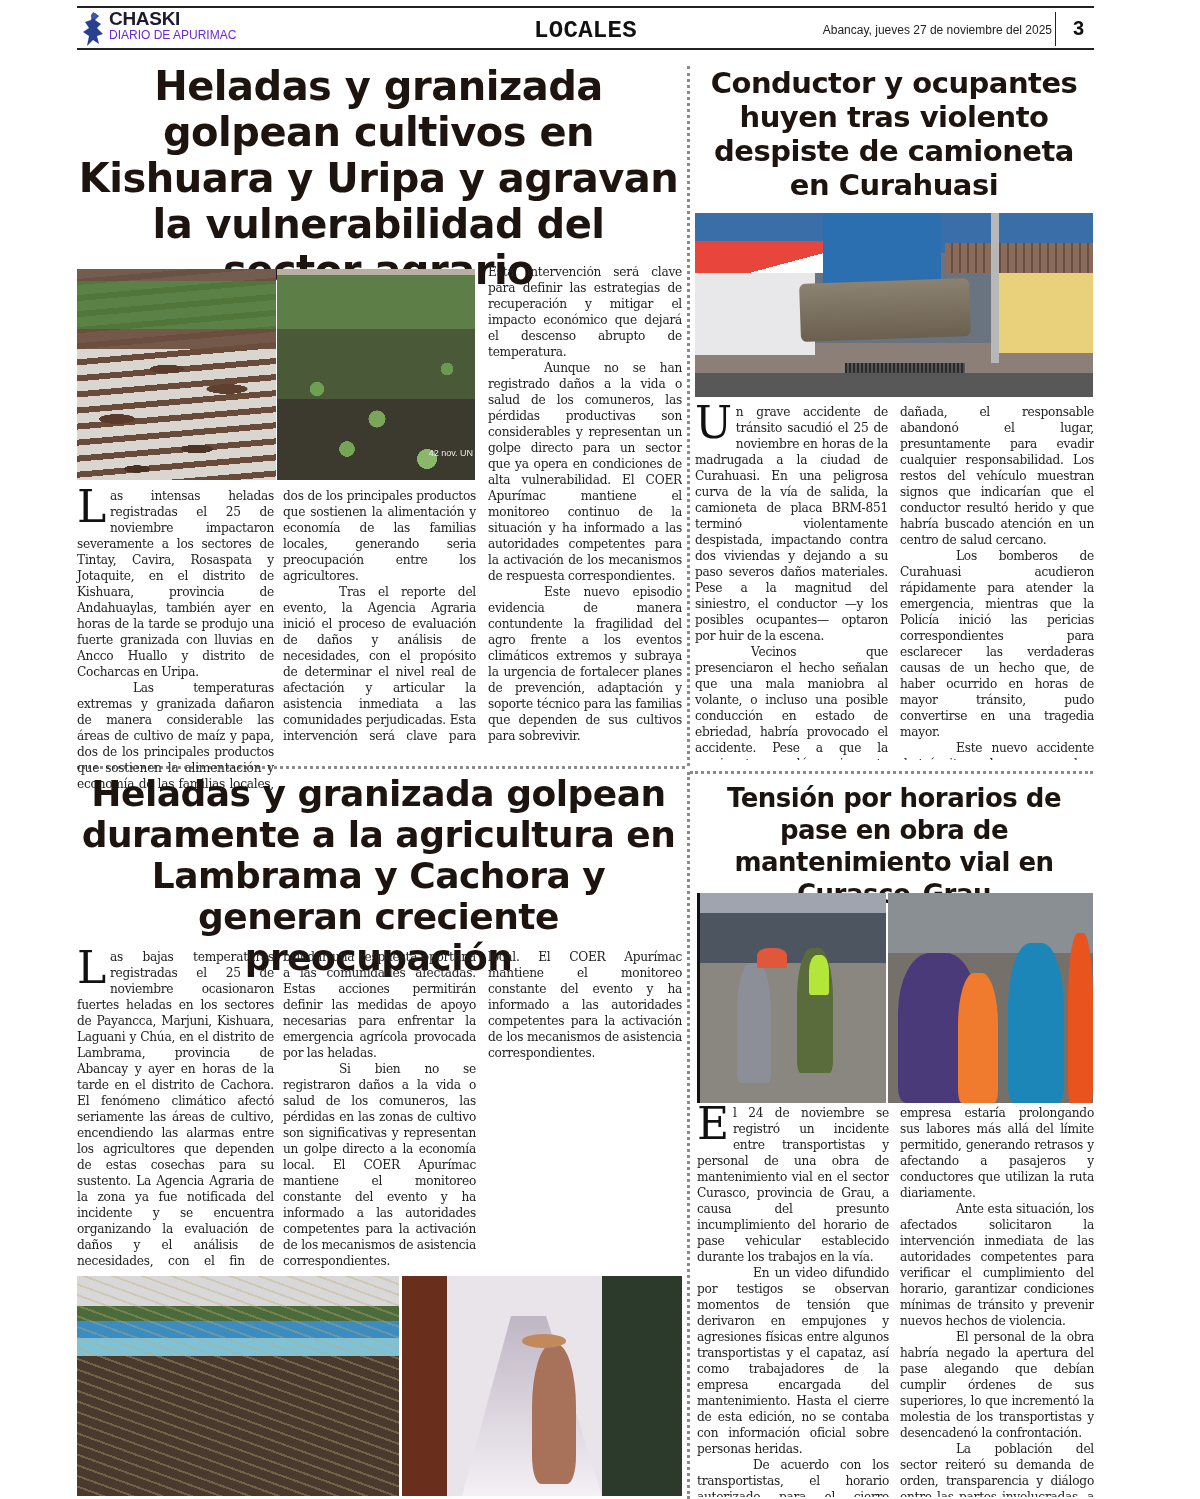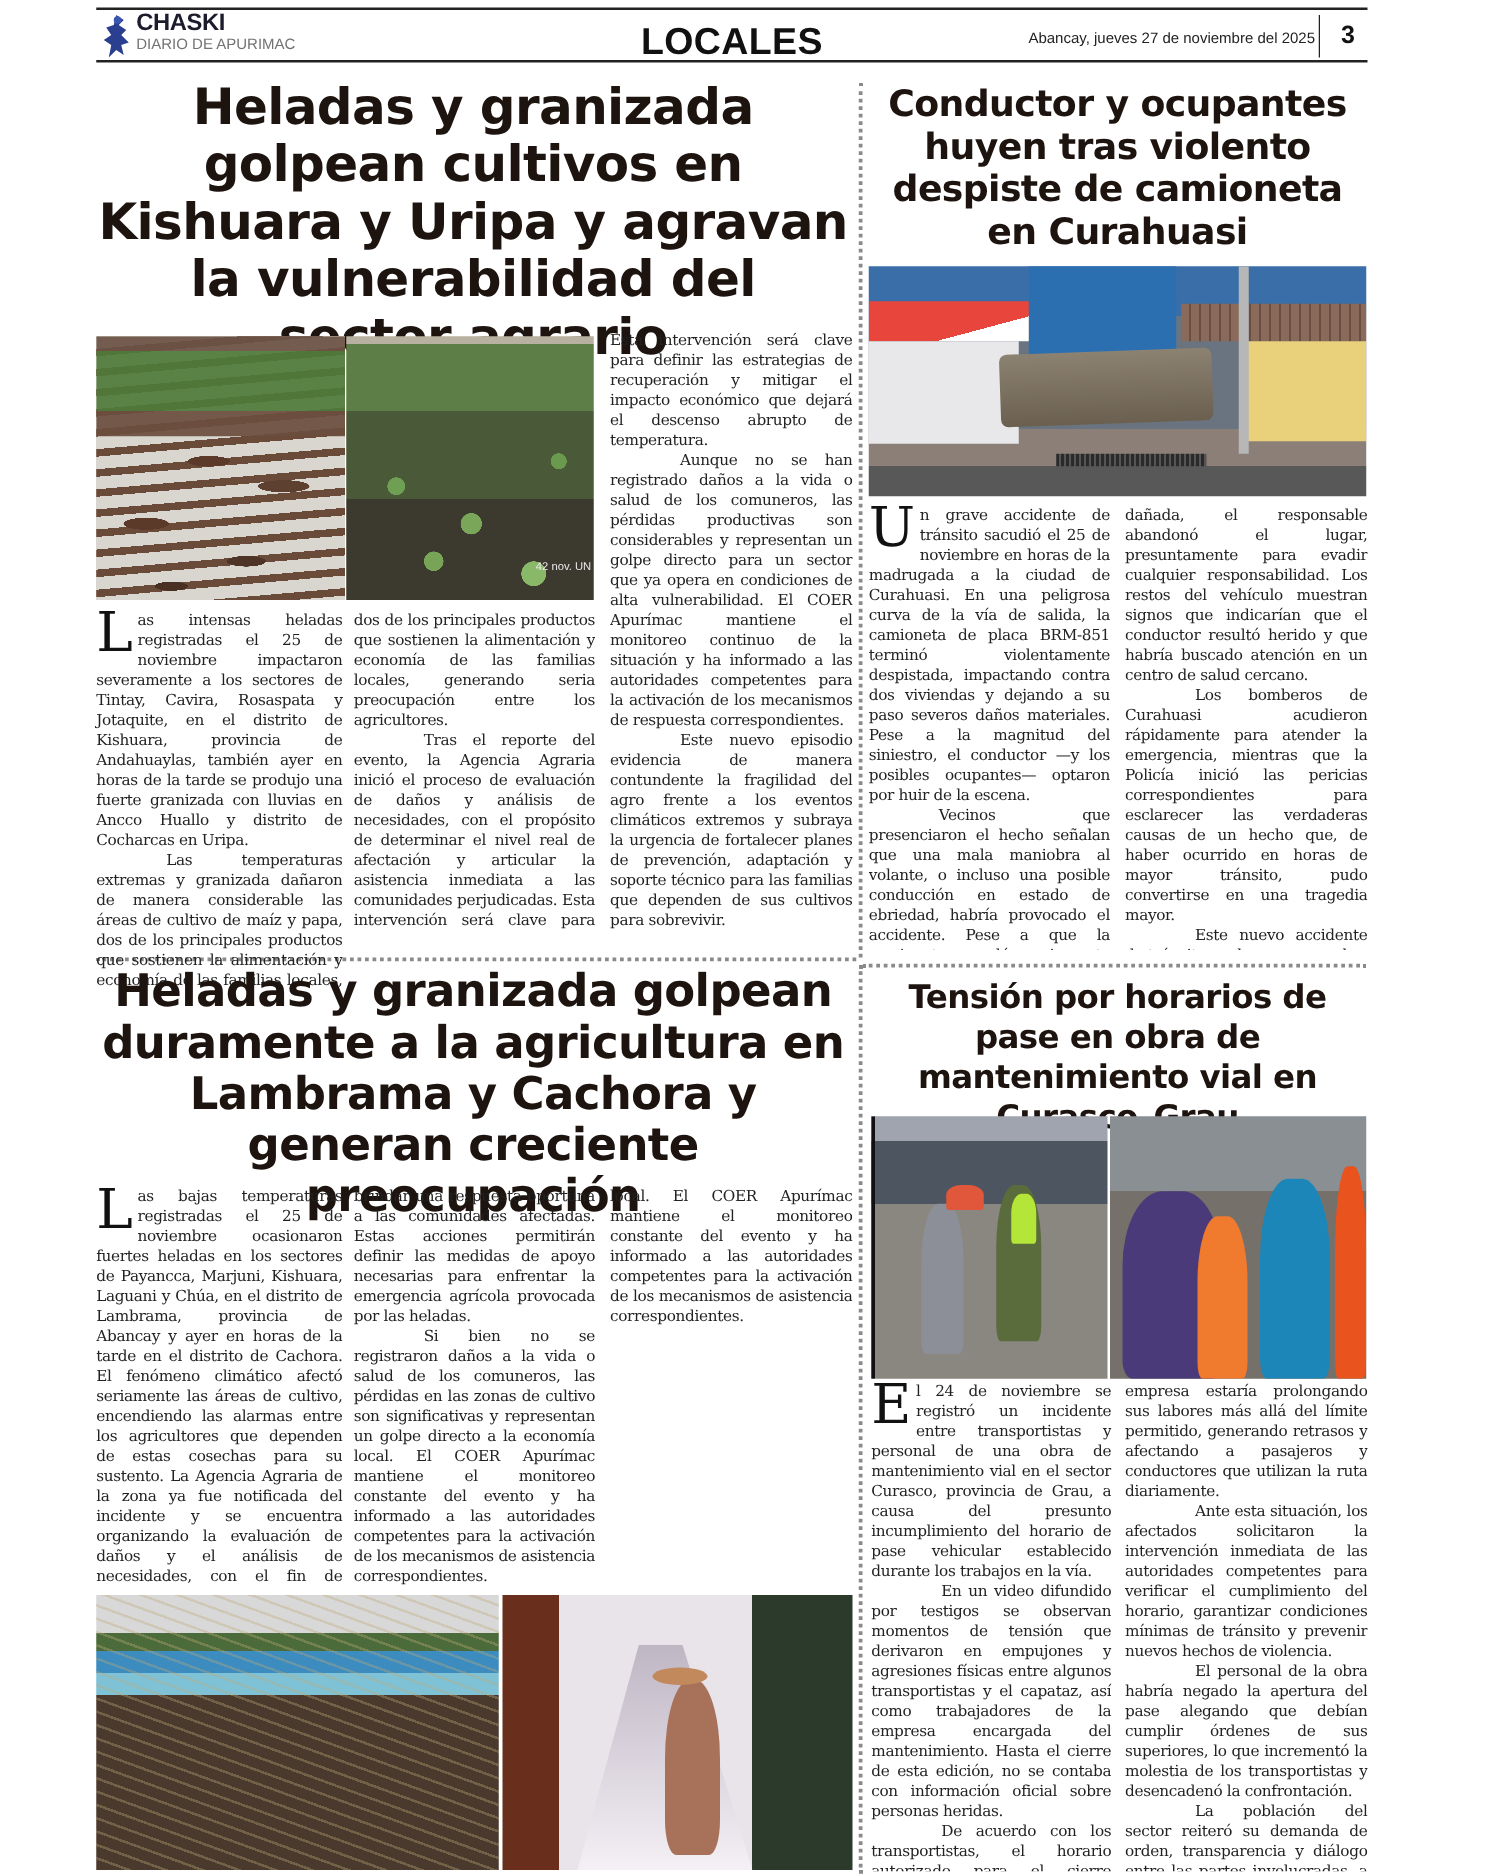--- a/index.html
+++ b/index.html
@@ -5,23 +5,23 @@
   * { box-sizing: border-box; margin: 0; padding: 0; }
   html, body { width: 1200px; height: 1499px; background: #ffffff; overflow: hidden; }
   body { position: relative; font-family: "DejaVu Serif", serif; color: #1a1a1a; }
 
   
   .masthead { position: absolute; left: 77px; top: 6px; width: 1017px; height: 44px;
     border-top: 2px solid #222; border-bottom: 2px solid #222; }
   .logo { position: absolute; left: 2px; top: 2px; width: 28px; height: 38px; }
   .brand { position: absolute; left: 32px; top: 2px; font-family: "Liberation Sans", sans-serif; }
   .brand-name { font-size: 19px; font-weight: bold; color: #1c1c2c; line-height: 18px; letter-spacing: -0.3px; }
-  .brand-sub { font-size: 12px; color: #737373; line-height: 14px; }
+  .brand-sub { font-size: 12px; color: #6d28d9; line-height: 14px; }
   .section-name { position: absolute; left: 0; right: 0; top: 9px; text-align: center;
-    font-family: Liberation Sans, sans-serif; font-weight: bold; font-size: 30px; color: #111; letter-spacing: 0.3px; }
+    font-family: Liberation Mono, monospace; font-weight: bold; font-size: 24px; color: #111; letter-spacing: 0.3px; }
   .issue-date { position: absolute; right: 42px; top: 15px; font-family: "Liberation Sans", sans-serif; font-size: 12px; color: #222; }
   .page-sep { position: absolute; right: 38px; top: 4px; width: 1px; height: 34px; background: #222; }
   .page-num { position: absolute; right: 10px; top: 9px; font-family: "Liberation Sans", sans-serif; font-weight: bold; font-size: 20px; color: #111; }
 
   
   .vdiv { position: absolute; left: 687px; width: 0; border-left: 3px dotted #8a8a8a; }
   .hdiv { position: absolute; height: 0; border-top: 3px dotted #8a8a8a; }
 
   
   .headline { position: absolute; text-align: center; font-family: "DejaVu Sans", sans-serif;

